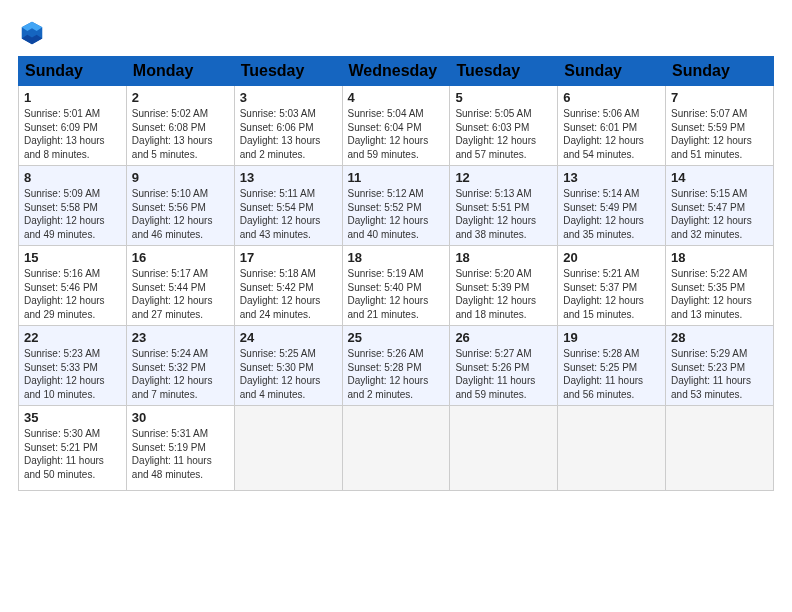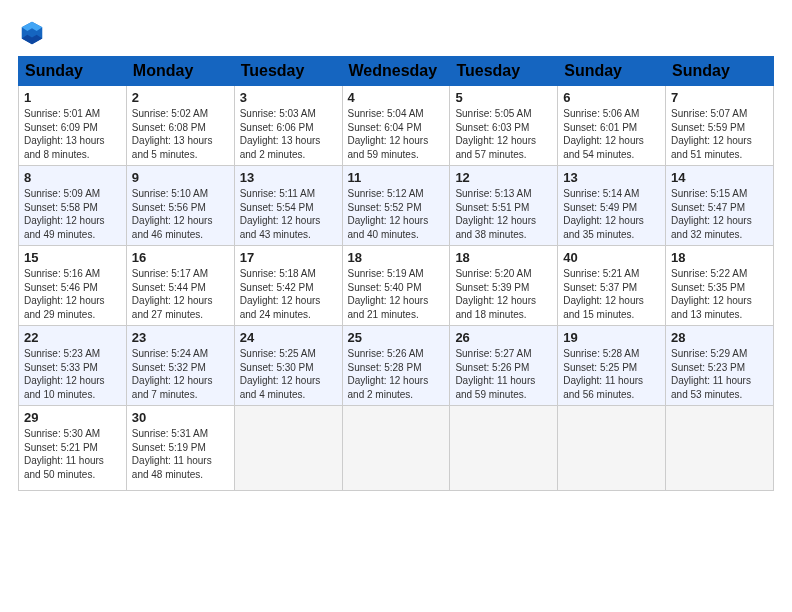--- a/index.html
+++ b/index.html
@@ -205,21 +205,21 @@
           </td>
           <td>
             <span class="day-num">18</span>
             <div class="day-info">Sunrise: 5:19 AM<br>Sunset: 5:40 PM<br>Daylight: 12 hours<br>and 21 minutes.</div>
           </td>
           <td>
             <span class="day-num">18</span>
             <div class="day-info">Sunrise: 5:20 AM<br>Sunset: 5:39 PM<br>Daylight: 12 hours<br>and 18 minutes.</div>
           </td>
           <td>
-            <span class="day-num">40</span>
+            <span class="day-num">20</span>
             <div class="day-info">Sunrise: 5:21 AM<br>Sunset: 5:37 PM<br>Daylight: 12 hours<br>and 15 minutes.</div>
           </td>
           <td>
             <span class="day-num">18</span>
             <div class="day-info">Sunrise: 5:22 AM<br>Sunset: 5:35 PM<br>Daylight: 12 hours<br>and 13 minutes.</div>
           </td>
         </tr>
         <tr class="row-bg-even">
           <td>
             <span class="day-num">22</span>
@@ -245,21 +245,21 @@
             <span class="day-num">19</span>
             <div class="day-info">Sunrise: 5:28 AM<br>Sunset: 5:25 PM<br>Daylight: 11 hours<br>and 56 minutes.</div>
           </td>
           <td>
             <span class="day-num">28</span>
             <div class="day-info">Sunrise: 5:29 AM<br>Sunset: 5:23 PM<br>Daylight: 11 hours<br>and 53 minutes.</div>
           </td>
         </tr>
         <tr class="row-bg-odd">
           <td>
-            <span class="day-num">29</span>
+            <span class="day-num">35</span>
             <div class="day-info">Sunrise: 5:30 AM<br>Sunset: 5:21 PM<br>Daylight: 11 hours<br>and 50 minutes.</div>
           </td>
           <td>
             <span class="day-num">30</span>
             <div class="day-info">Sunrise: 5:31 AM<br>Sunset: 5:19 PM<br>Daylight: 11 hours<br>and 48 minutes.</div>
           </td>
           <td class="empty"></td>
           <td class="empty"></td>
           <td class="empty"></td>
           <td class="empty"></td>

